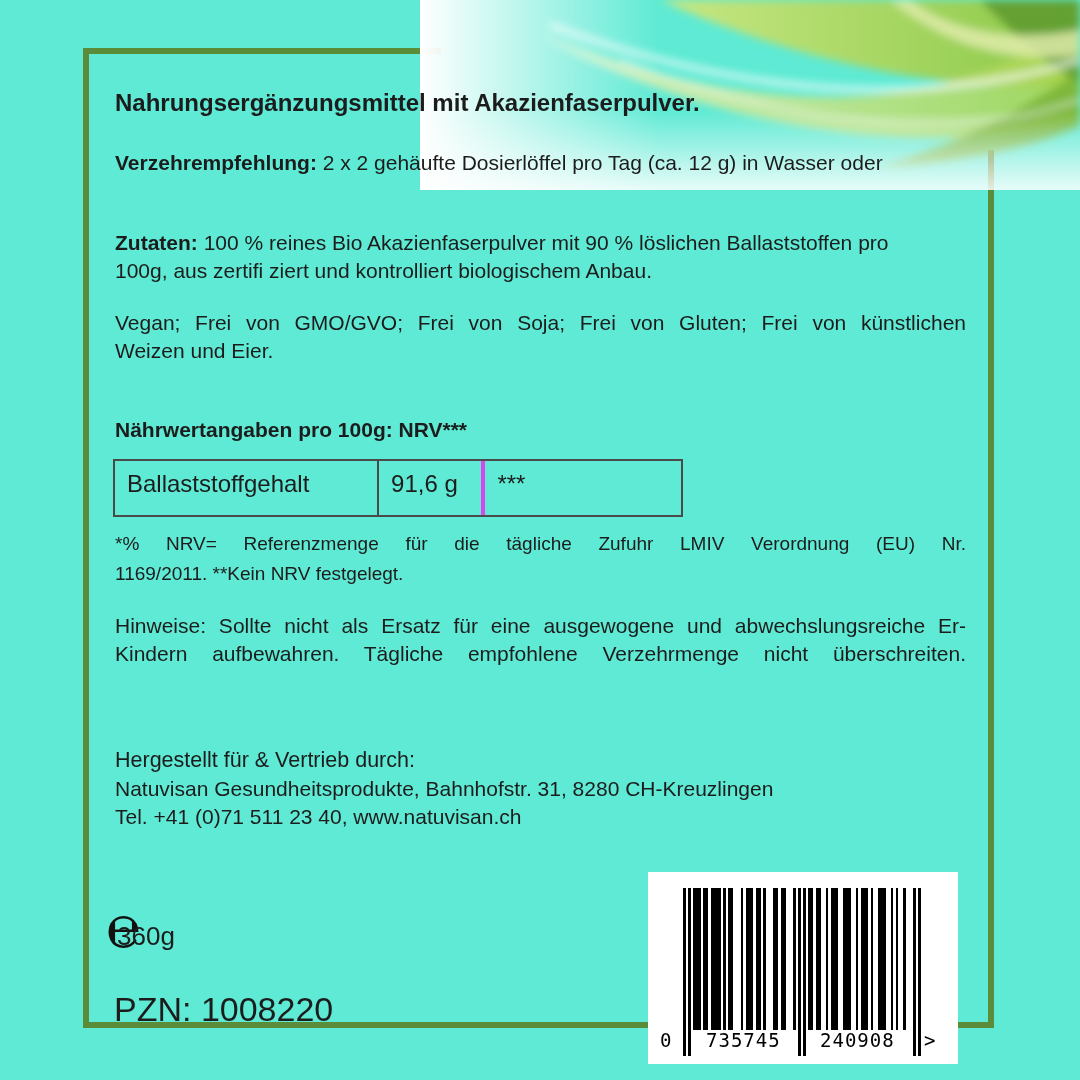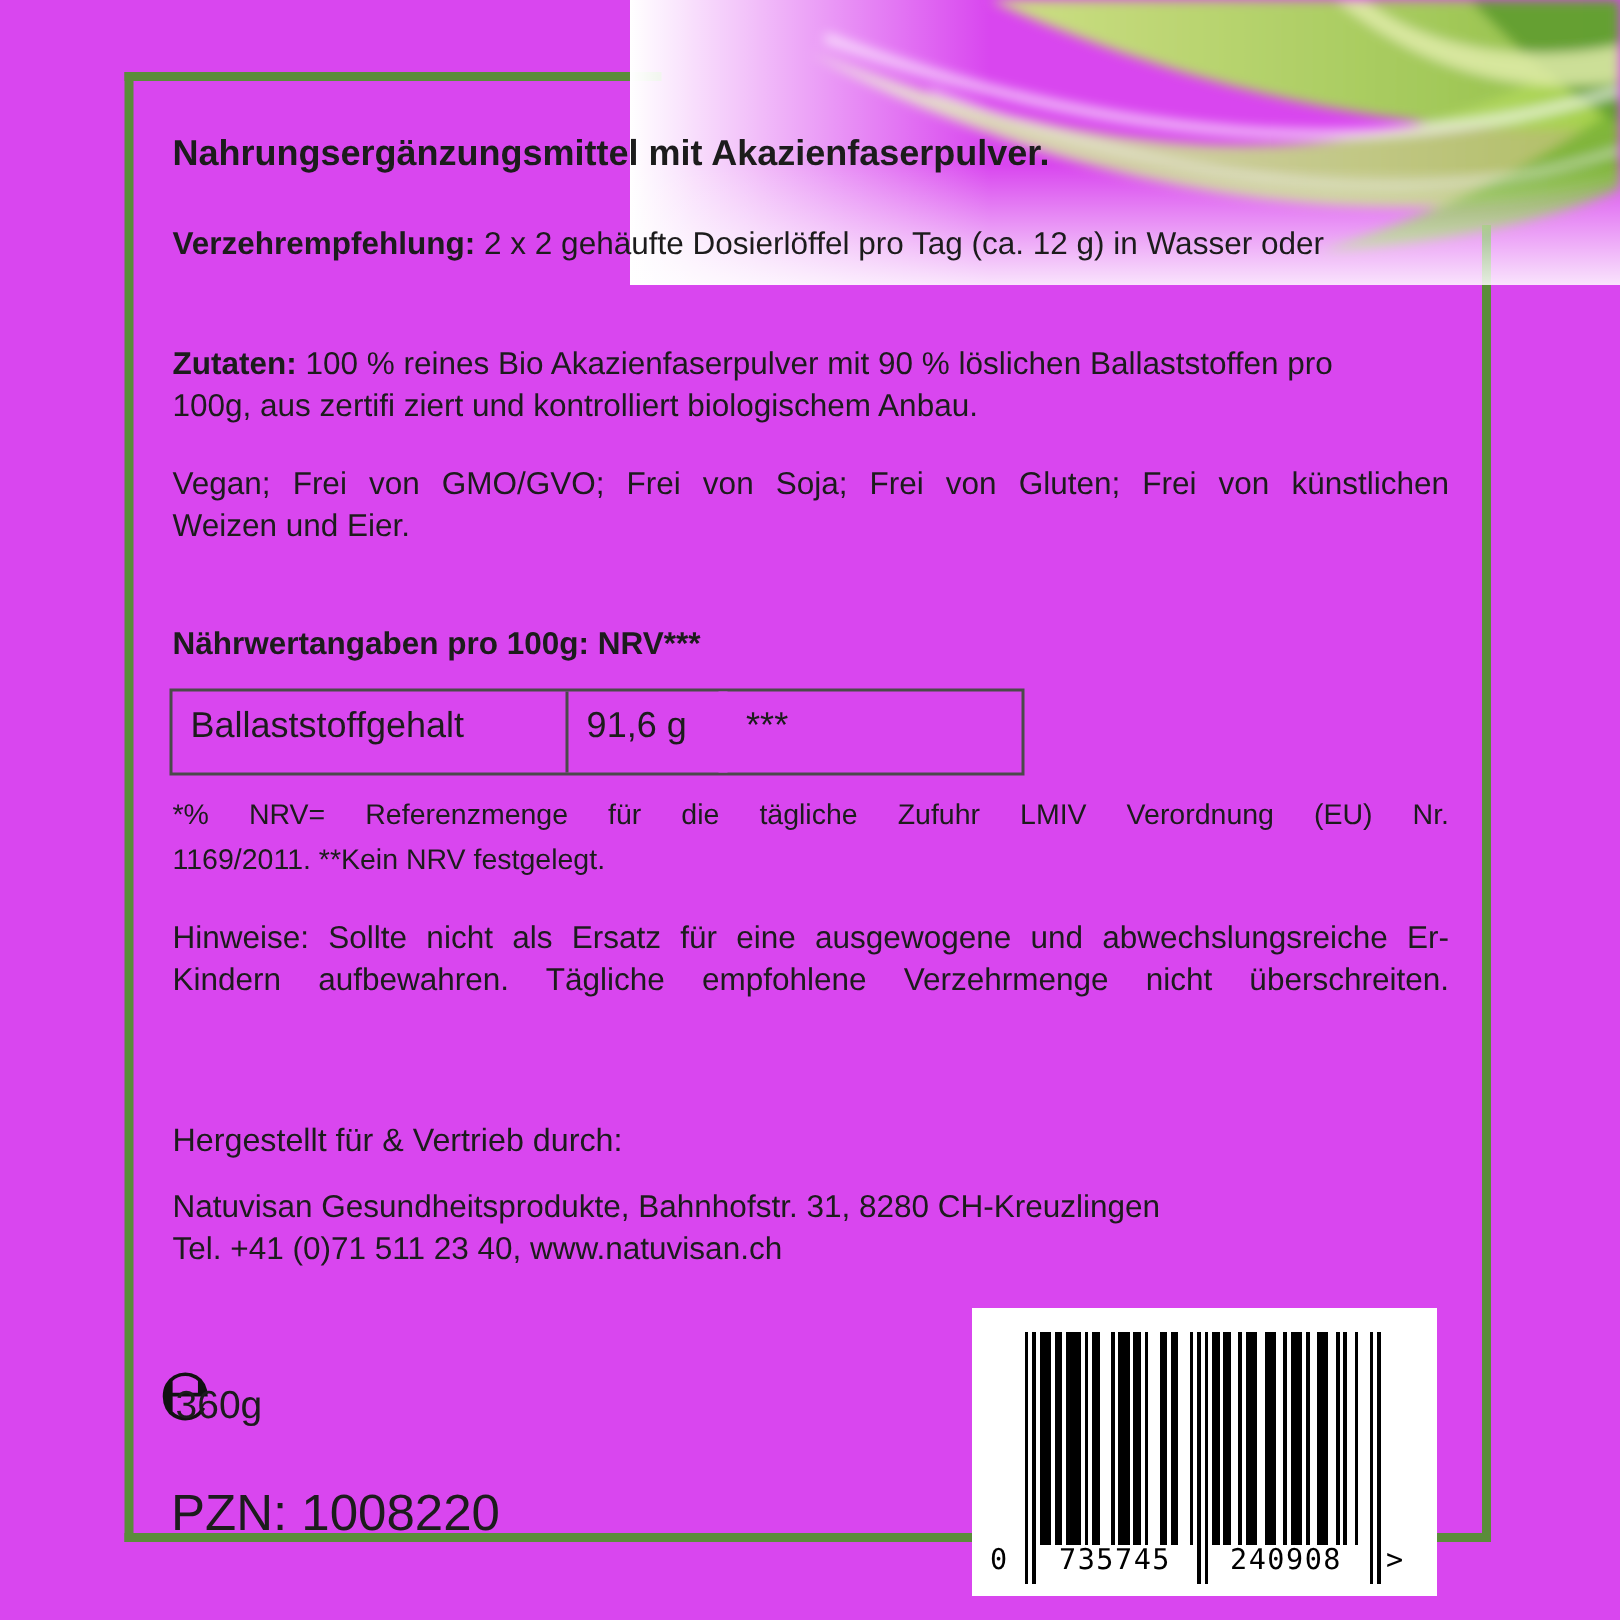--- a/index.html
+++ b/index.html
@@ -1,16 +1,16 @@
 <!DOCTYPE html>
 <html><head>
 <meta charset="utf-8">
 <style>
   html,body{margin:0;padding:0;background:#ffffff;}
-  .page{position:relative;width:1080px;height:1080px;background:#d946ef;overflow:hidden;
+  .page{position:relative;width:1080px;height:1080px;background:#5eead4;overflow:hidden;
         font-family:"Liberation Sans","DejaVu Sans",sans-serif;color:#1c1c1c;}
   
   .frame{position:absolute;background:#5b8c3a;z-index:1;}
   #frame-left{left:83px;top:48px;width:6px;height:980px;}
   #frame-top{left:83px;top:48px;width:358px;height:6px;}
   #frame-right{left:988px;top:150px;width:6px;height:878px;}
   #frame-bottom{left:83px;top:1022px;width:911px;height:6px;}
   
   .swoosh{position:absolute;left:420px;top:0;width:660px;height:190px;z-index:2;pointer-events:none;}
   
@@ -19,24 +19,24 @@
   .just{white-space:normal;text-align:justify;text-align-last:justify;}
   .title{font-weight:bold;font-size:24px;line-height:30px;}
   .lead{font-weight:bold;}
   .nheading{font-weight:bold;font-size:21px;}
   .foot{font-size:19px;line-height:30px;}
   
   .ntable{position:absolute;left:113px;top:459px;width:570px;height:58px;border:2px solid #4a4a4a;
           box-sizing:border-box;display:flex;z-index:2;font-size:24px;}
   .ntable .cell{box-sizing:border-box;padding:9px 0 0 12px;height:100%;}
   .ntable .c1{width:266px;border-right:2px solid #4a4a4a;}
-  .ntable .c2{width:107px;border-right:6px solid #d946ef;}
+  .ntable .c2{width:107px;border-right:4px solid #d946ef;}
   .ntable .c3{width:197px;}
   
-  .dist-h{font-size:21.5px;line-height:30px;margin-bottom:16px;}
+  .dist-h{font-size:21.5px;line-height:30px;margin-bottom:0;}
   
   .esign{position:absolute;left:106px;top:898px;font-size:58px;line-height:58px;color:#111;z-index:2;}
   .netwt{position:absolute;left:117px;top:921px;font-size:26px;font-weight:400;z-index:3;}
   .pzn{position:absolute;left:114px;top:990px;font-size:34px;z-index:2;}
   
   .bc-box{position:absolute;left:648px;top:872px;width:310px;height:192px;background:#ffffff;z-index:4;}
   .bc-bars{position:absolute;left:35px;top:16px;}
   .bc-digit{position:absolute;top:157px;font-family:"DejaVu Sans Mono","Liberation Mono",monospace;
             font-size:19px;letter-spacing:1px;color:#000;}
   #bcd0{left:12px;}

